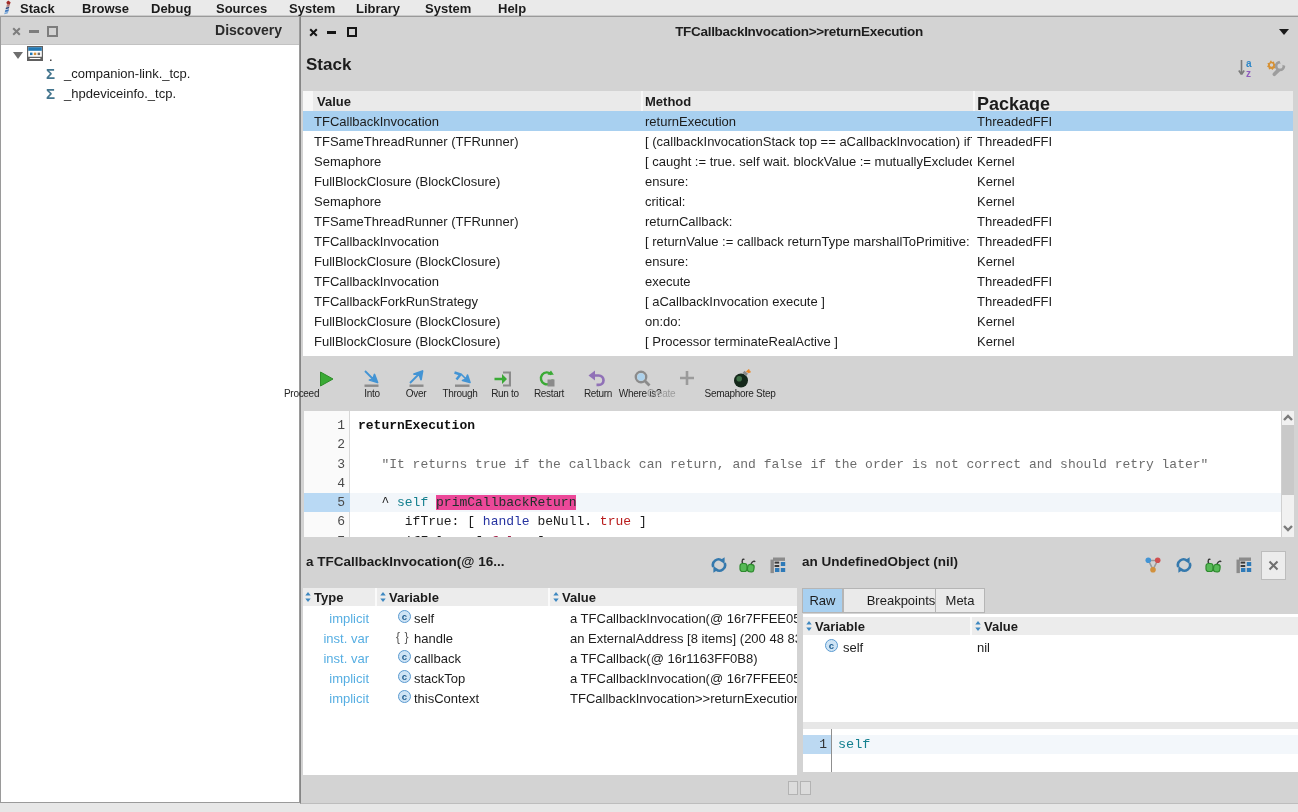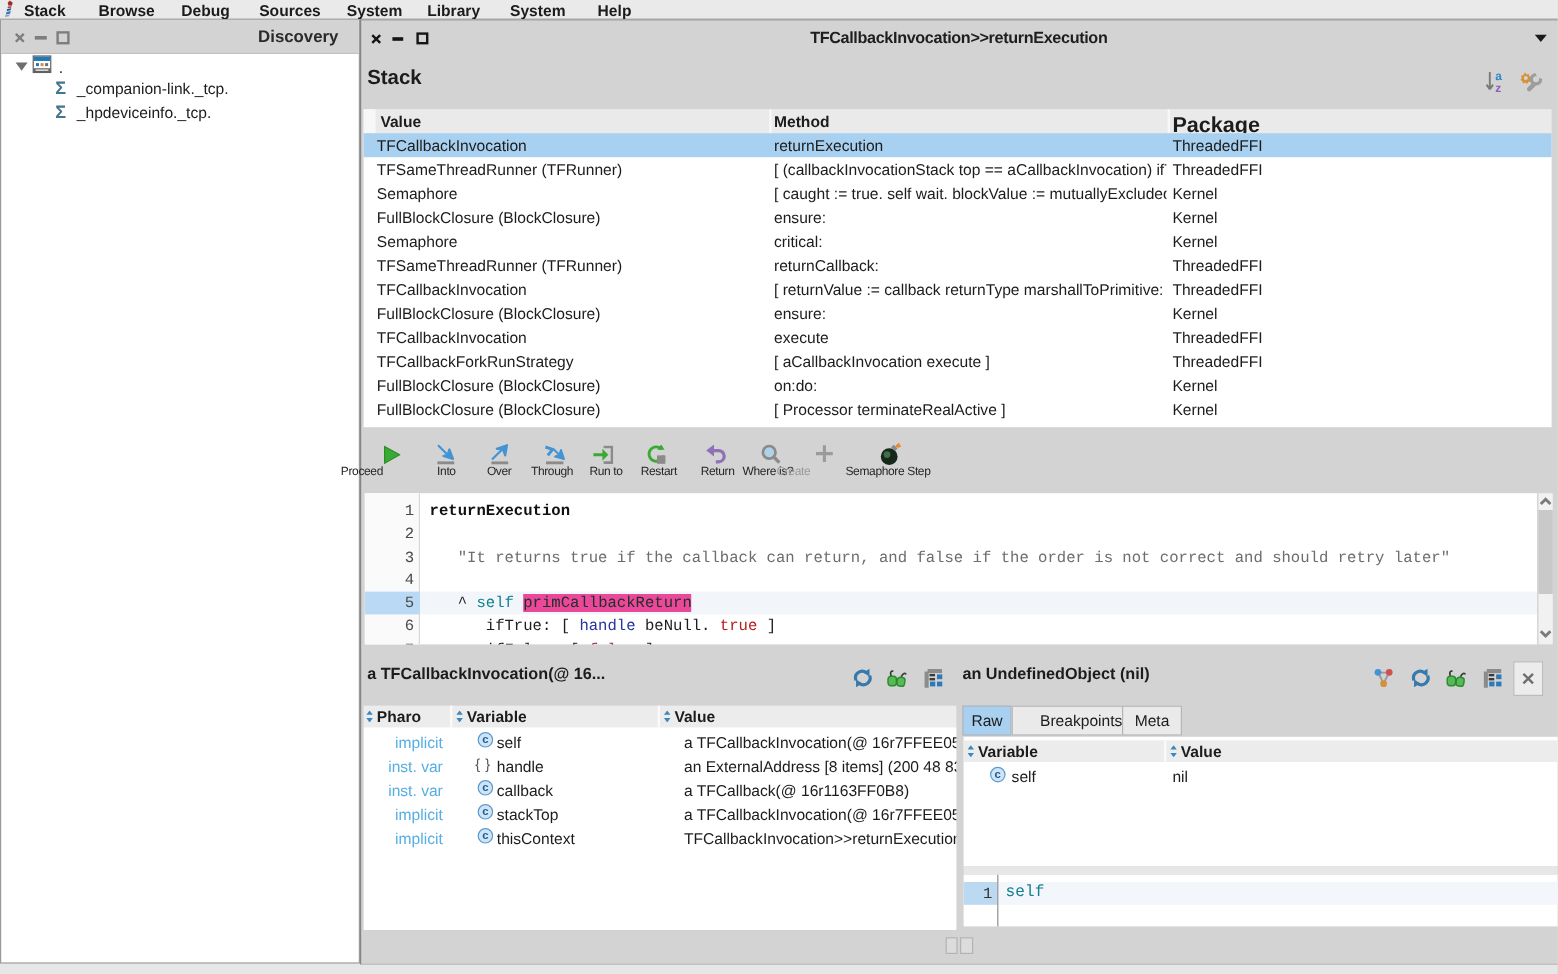--- a/index.html
+++ b/index.html
@@ -296,21 +296,21 @@
 
   <div class="a" style="left:303px;top:588px;width:494px;height:18px;background:#ececec"></div>
   <div class="a" style="left:375px;top:588px;width:2px;height:18px;background:#fafafa"></div>
   <div class="a" style="left:548px;top:588px;width:2px;height:18px;background:#fafafa"></div>
   <div class="a" style="left:303px;top:606px;width:494px;height:169px;background:#fff"></div>
 
   <svg class="a srt" style="left:305px;top:592px" width="6" height="10">
       <path d="M3 0 L5.7 3.6 L0.3 3.6 Z" fill="#3d87c0"></path>
       <path d="M3 10 L5.7 6.4 L0.3 6.4 Z" fill="#3d87c0"></path>
     </svg>
-  <div class="a" style="left:314px;top:590px;font-size:13px;font-weight:600">Pharo</div>
+  <div class="a" style="left:314px;top:590px;font-size:13px;font-weight:600">Type</div>
   <svg class="a srt" style="left:380px;top:592px" width="6" height="10">
       <path d="M3 0 L5.7 3.6 L0.3 3.6 Z" fill="#3d87c0"></path>
       <path d="M3 10 L5.7 6.4 L0.3 6.4 Z" fill="#3d87c0"></path>
     </svg>
   <div class="a" style="left:389px;top:590px;font-size:13px;font-weight:600">Variable</div>
   <svg class="a srt" style="left:553px;top:592px" width="6" height="10">
       <path d="M3 0 L5.7 3.6 L0.3 3.6 Z" fill="#3d87c0"></path>
       <path d="M3 10 L5.7 6.4 L0.3 6.4 Z" fill="#3d87c0"></path>
     </svg>
   <div class="a" style="left:562px;top:590px;font-size:13px;font-weight:600">Value</div>

